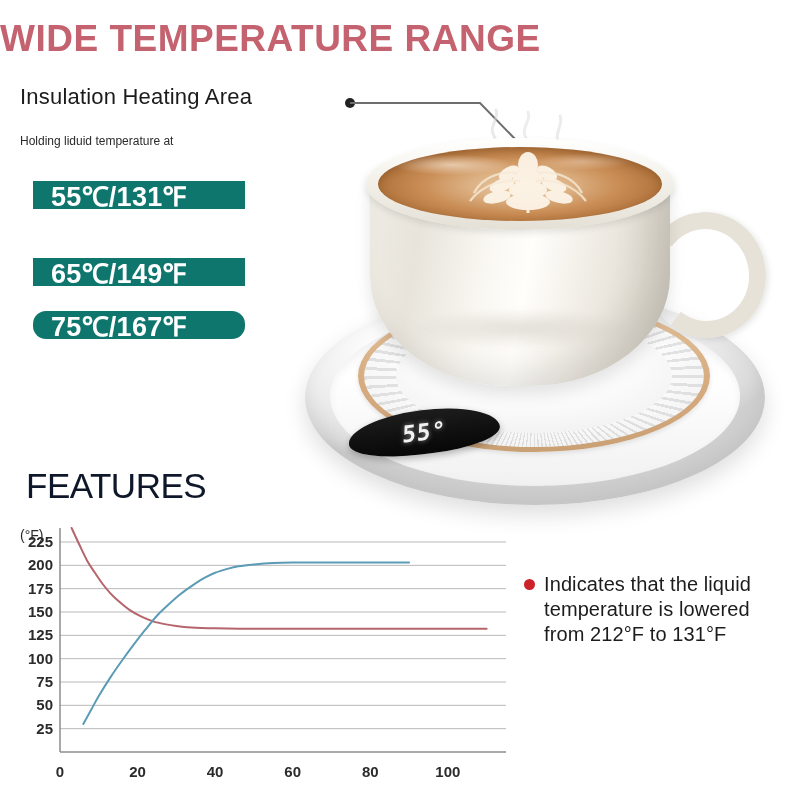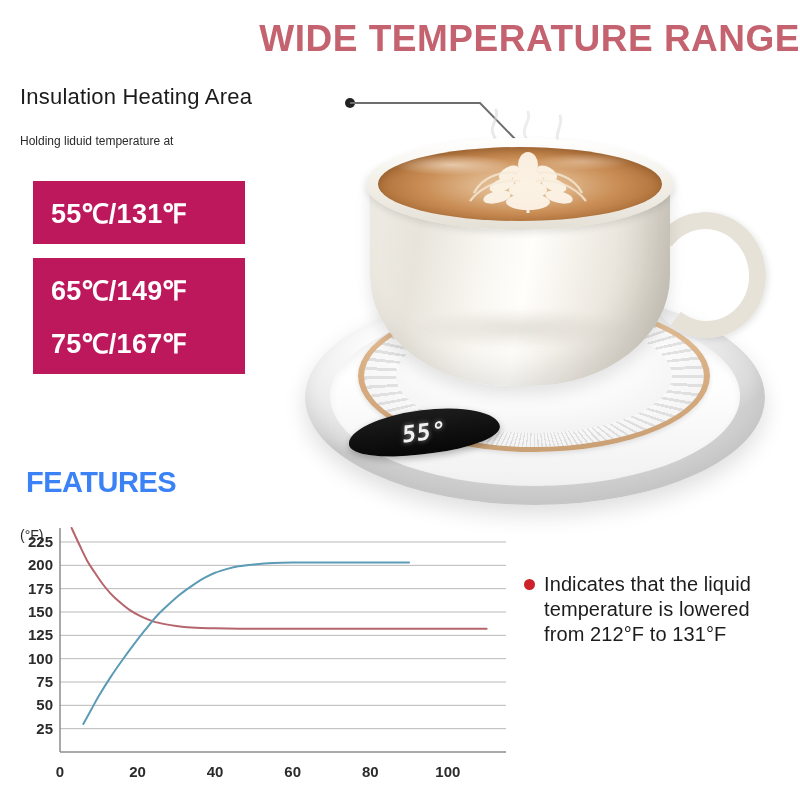--- a/index.html
+++ b/index.html
@@ -8,21 +8,21 @@
     background:#ffffff;
     font-family:"Liberation Sans", sans-serif;
     overflow:hidden;
     position:relative;
   }
   #stage{position:relative;width:800px;height:800px;overflow:hidden;}
 
   
   .headline{
     position:absolute;left:0;top:18px;width:800px;
-    text-align:right;
+    text-align:left;
     font-size:37px;font-weight:bold;
     letter-spacing:.5px;
     color:#c4636f;
     font-family:"Liberation Sans", sans-serif;
     white-space:nowrap;
   }
 
   
   .callout{
     position:absolute;left:20px;top:84px;
@@ -31,30 +31,30 @@
   }
   .leader{position:absolute;left:344px;top:88px;width:200px;height:60px;}
 
   .subtext{
     position:absolute;left:20px;top:134px;
     font-size:12px;color:#2a2a2a;white-space:nowrap;
   }
 
   
   .badge{
-    position:absolute;left:33px;width:212px;height:63px;
-    background:#be185d;
+    position:absolute;left:33px;width:212px;height:28px;
+    background:#0f766e;
     display:flex;align-items:center;
     box-sizing:border-box;padding-left:18px;
     color:#ffffff;font-size:27px;font-weight:bold;
     letter-spacing:.3px;white-space:nowrap;
   }
   .badge.b1{top:181px;}
   .badge.b2{top:246px;margin-top:12px;}
-  .badge.b3{top:311px;}
+  .badge.b3{top:311px;border-radius:13px;}
 
   
   .product{position:absolute;left:270px;top:110px;width:530px;height:390px;}
 
   .saucer{
     position:absolute;left:35px;top:180px;width:460px;height:215px;
     background:radial-gradient(ellipse 60% 55% at 42% 30%, #ffffff 0%, #fdfdfd 45%, #ededed 72%, #dcdcdc 92%, #cfcfcf 100%);
     border-radius:50%;
     box-shadow:0 10px 22px rgba(0,0,0,.13), inset 0 -8px 18px rgba(0,0,0,.06);
   }
@@ -149,21 +149,21 @@
     font-family:"DejaVu Sans Mono", monospace;
     letter-spacing:1px;transform:skewX(-9deg);
     text-shadow:0 0 5px rgba(255,255,255,.5);
   }
 
   .steam{position:absolute;left:100px;top:-2px;width:300px;height:70px;opacity:.55;}
 
   
   .features-title{
     position:absolute;left:26px;top:466px;
-    font-size:29px;font-weight:bold;color:#3b82f6;
+    font-size:35px;font-weight:normal;color:#0f172a;
     letter-spacing:-.5px;
   }
 
   .chartwrap{position:absolute;left:14px;top:512px;width:500px;height:280px;}
 
   
   .legend{position:absolute;left:524px;top:572px;width:265px;}
   .legend-item{display:flex;align-items:flex-start;margin-bottom:30px;}
   .legend-dot{
     width:11px;height:11px;border-radius:50%;flex:0 0 auto;

